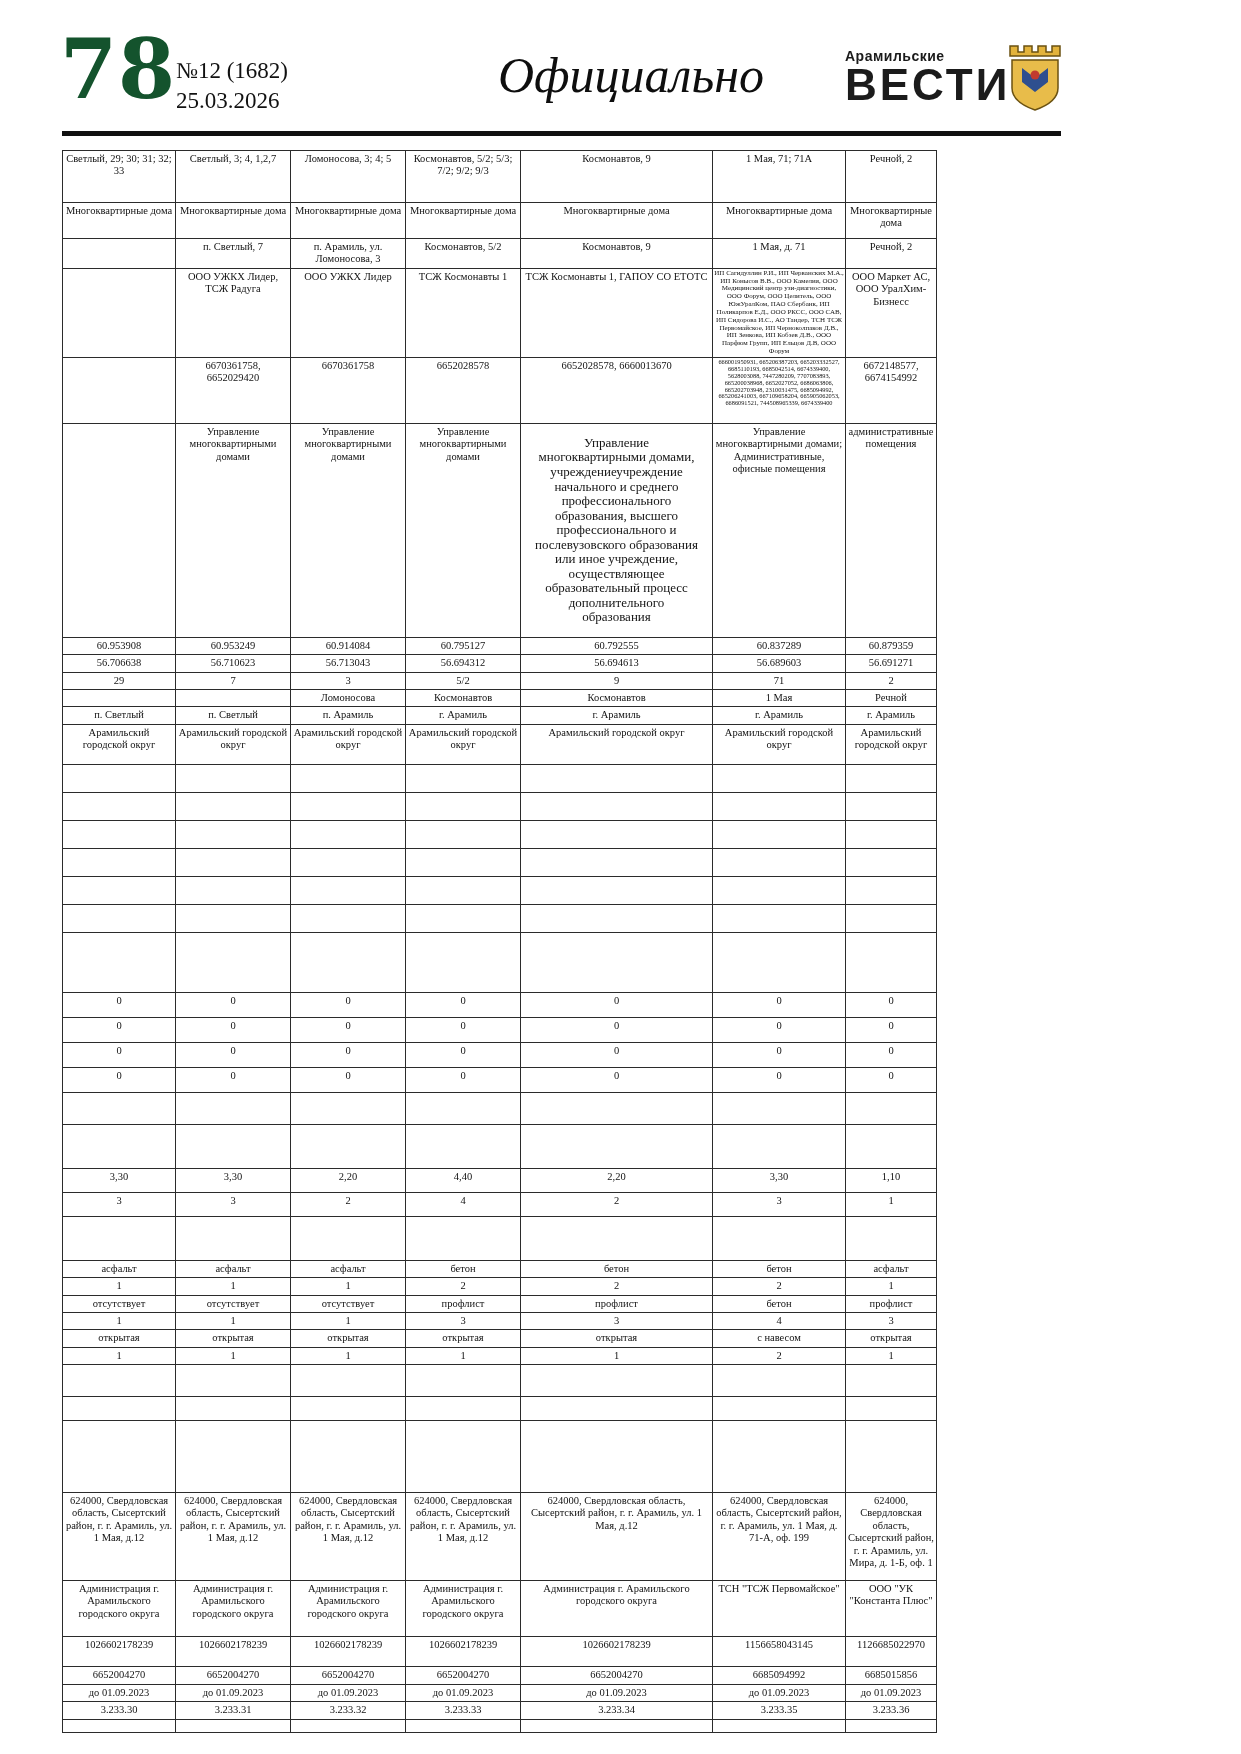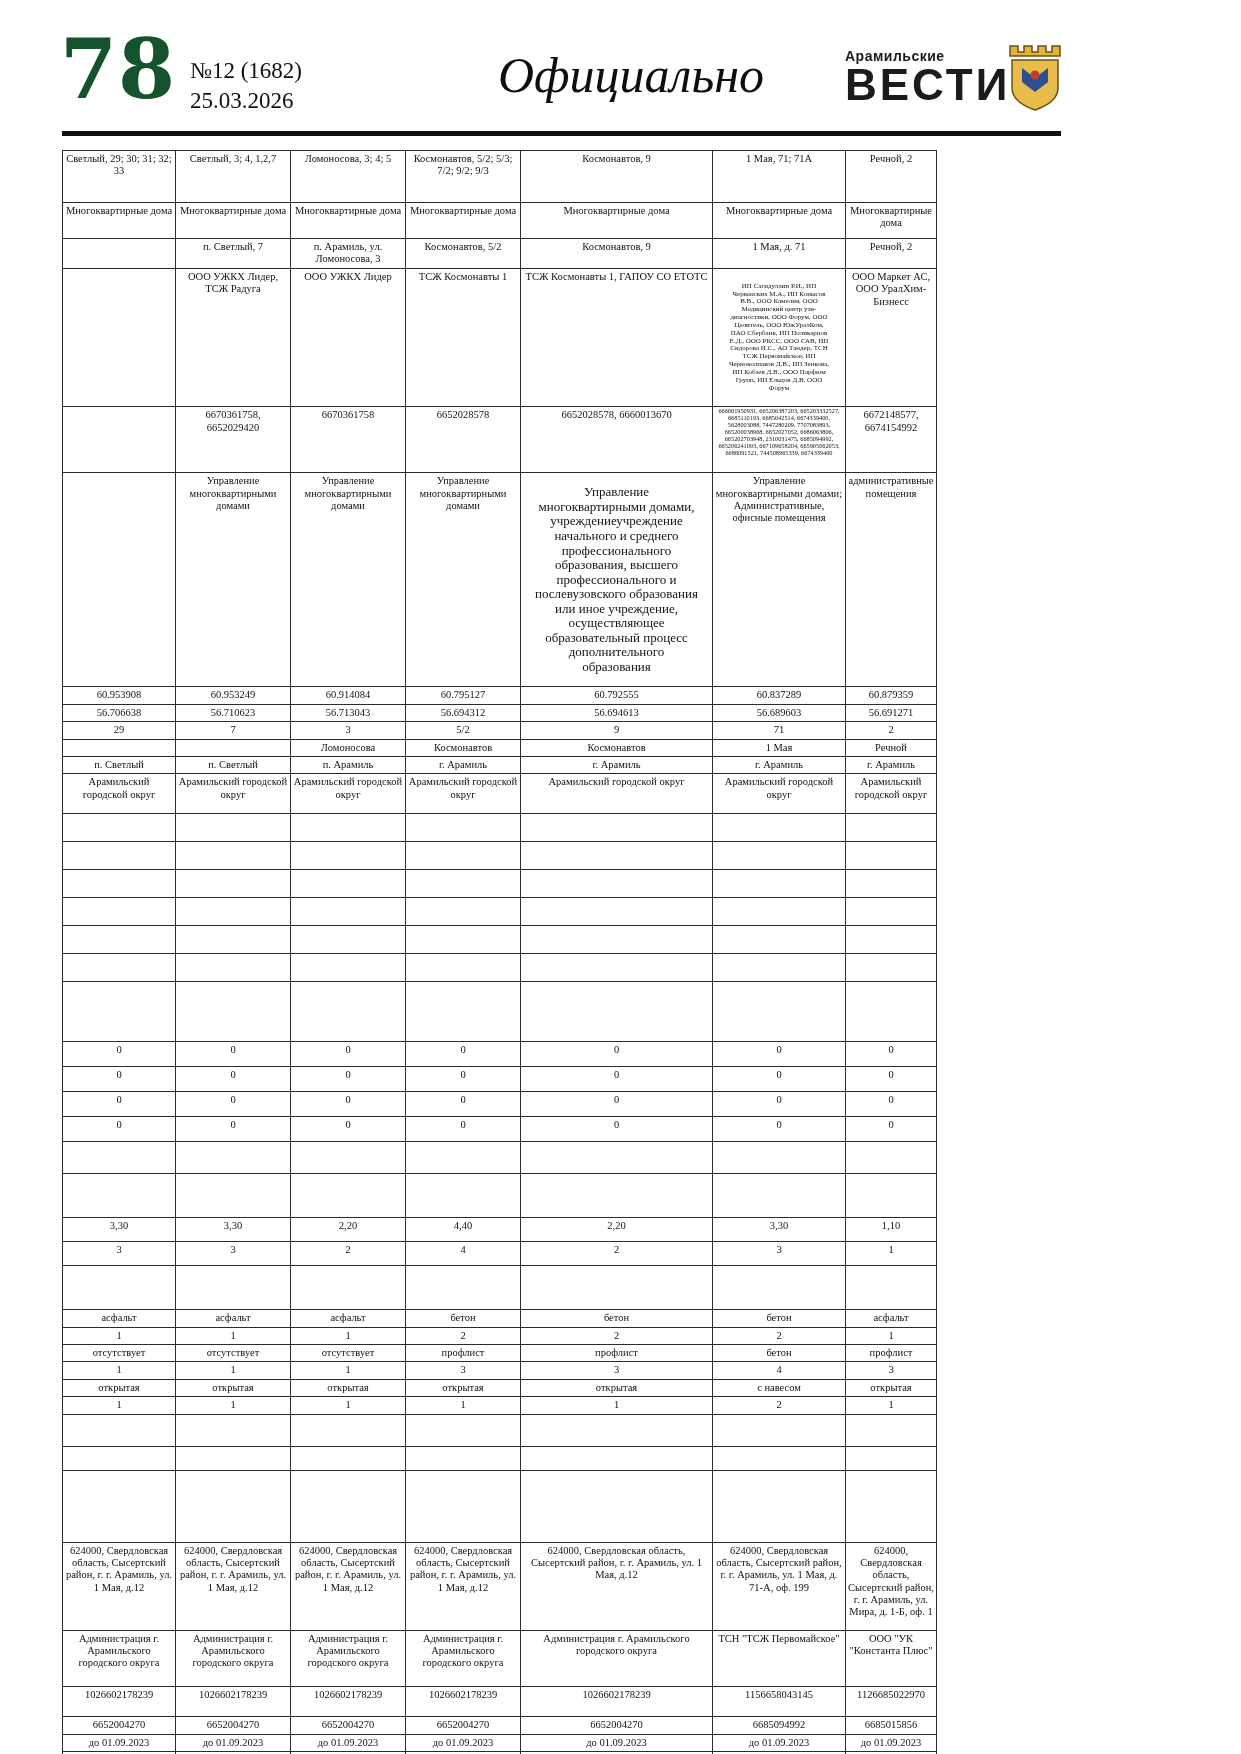--- a/index.html
+++ b/index.html
@@ -2,32 +2,32 @@
 <html><head>
 <meta charset="utf-8">
 <style>
   html,body{margin:0;padding:0;}
   body{width:1241px;height:1754px;background:#ffffff;font-family:"Liberation Serif",serif;color:#161616;overflow:hidden;}
   .page{position:relative;width:1241px;height:1754px;background:#fff;}
 
   
   .masthead{position:absolute;left:0;top:0;width:100%;height:150px;}
   .page-num{position:absolute;left:60px;top:28px;font-family:"DejaVu Serif",serif;font-weight:bold;font-size:82px;line-height:1;letter-spacing:1px;color:#14532d;}
-  .issue{position:absolute;left:190px;top:56px;font-size:23px;line-height:1.3;color:#111;}
+  .issue{position:absolute;left:176px;top:56px;font-size:23px;line-height:1.3;color:#111;}
   .section-title{position:absolute;left:498px;top:46px;font-style:italic;font-size:50px;color:#0e0e0e;font-family:"Liberation Serif",serif;}
   .brand{position:absolute;left:845px;top:48px;font-family:"Liberation Sans",sans-serif;color:#1b1b1b;}
   .brand-top{font-size:14px;font-weight:bold;letter-spacing:0.5px;}
   .brand-bottom{font-size:44px;font-weight:bold;letter-spacing:3px;line-height:0.95;}
   .crest{position:absolute;left:1008px;top:42px;width:54px;height:72px;}
   .rule{position:absolute;left:62px;top:131px;width:999px;height:5px;background:#101010;}
 
   
   .registry{position:absolute;left:62px;top:150px;border-collapse:collapse;table-layout:fixed;width:874px;}
   .registry td{border:1px solid #2b2b2b;font-size:10.5px;line-height:1.18;text-align:center;vertical-align:top;padding:2px;overflow:hidden;word-wrap:break-word;color:#131313;}
-  .registry td.sm{font-size:7px;line-height:1.12;padding:14px;}
+  .registry td.sm{font-size:7px;line-height:1.12;padding:1px;}
   .registry td.xs{font-size:6.3px;line-height:1.1;padding:1px;}
   .registry td.sm2{font-size:13px;line-height:1.12;padding:12px;}
 </style>
 </head>
 <body>
 
 <div class="page">
 
   <header class="masthead">
     <div class="page-num">78</div>

